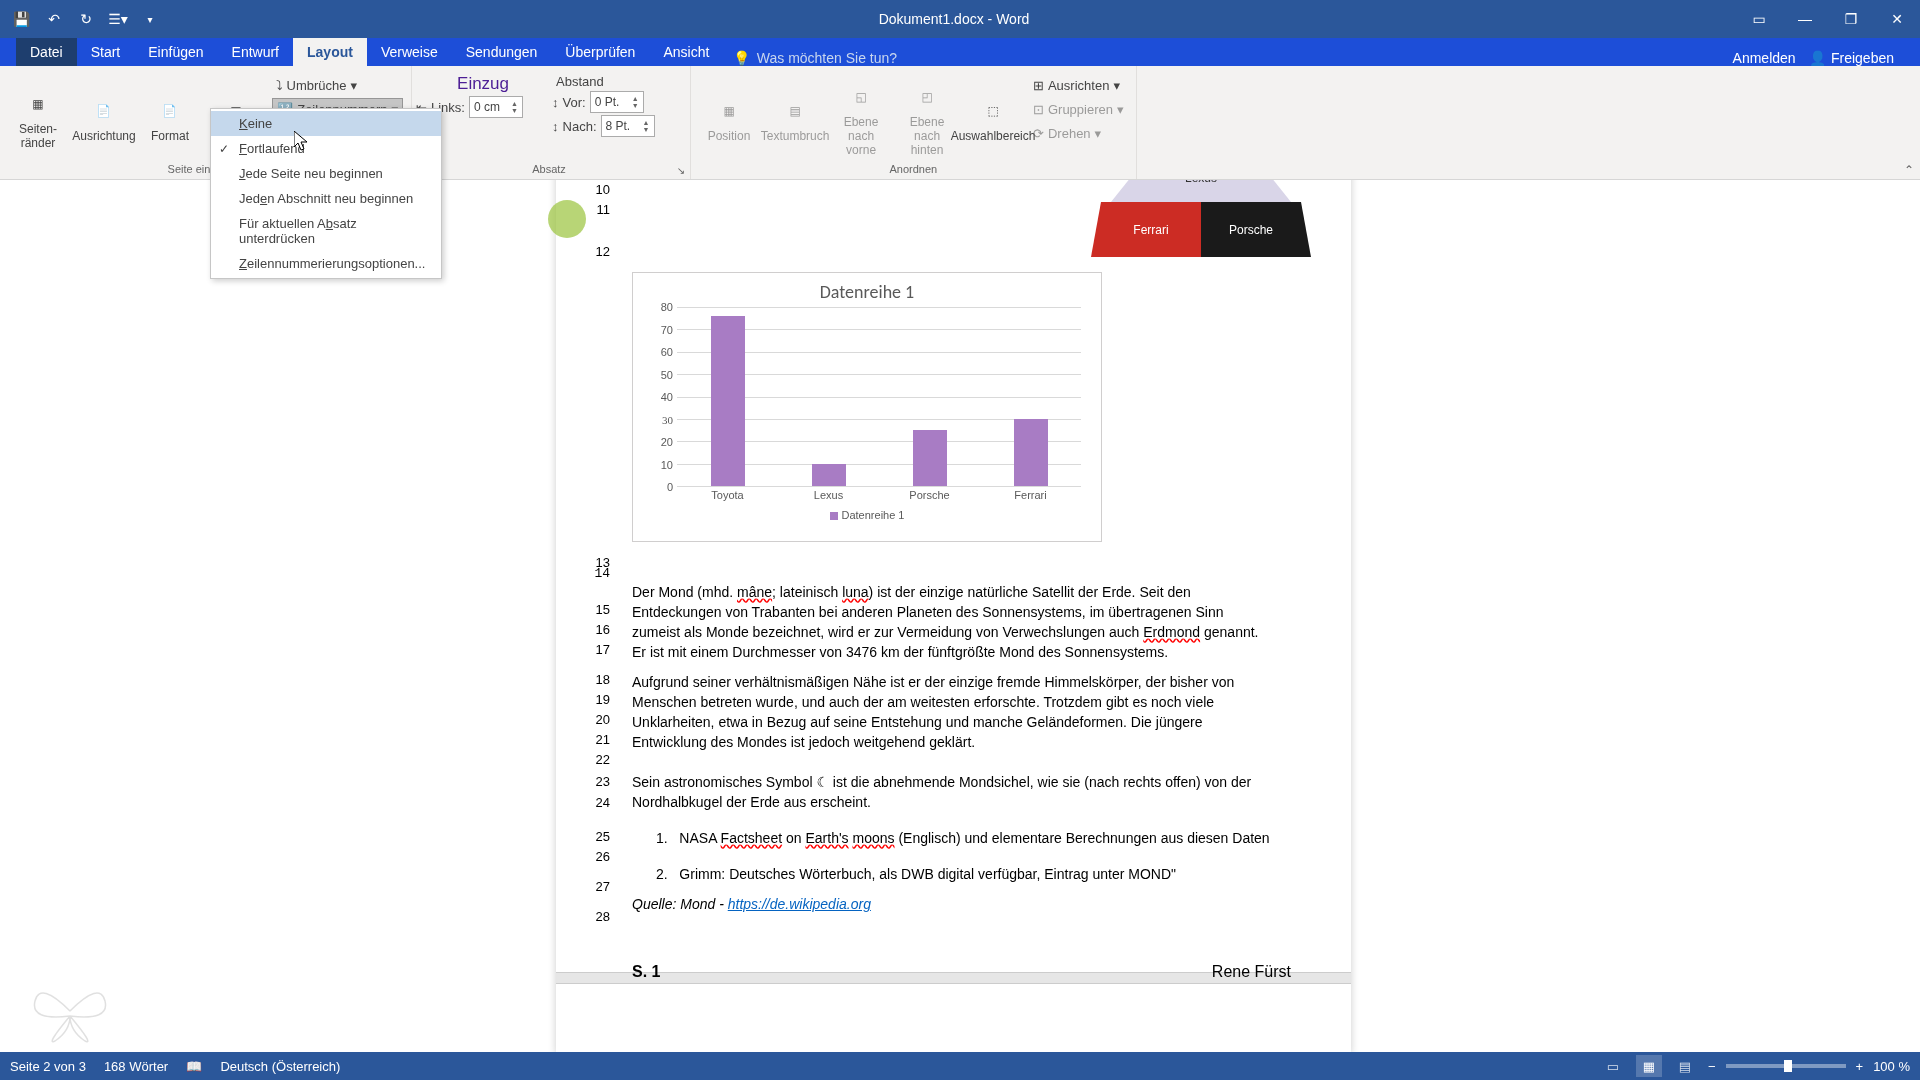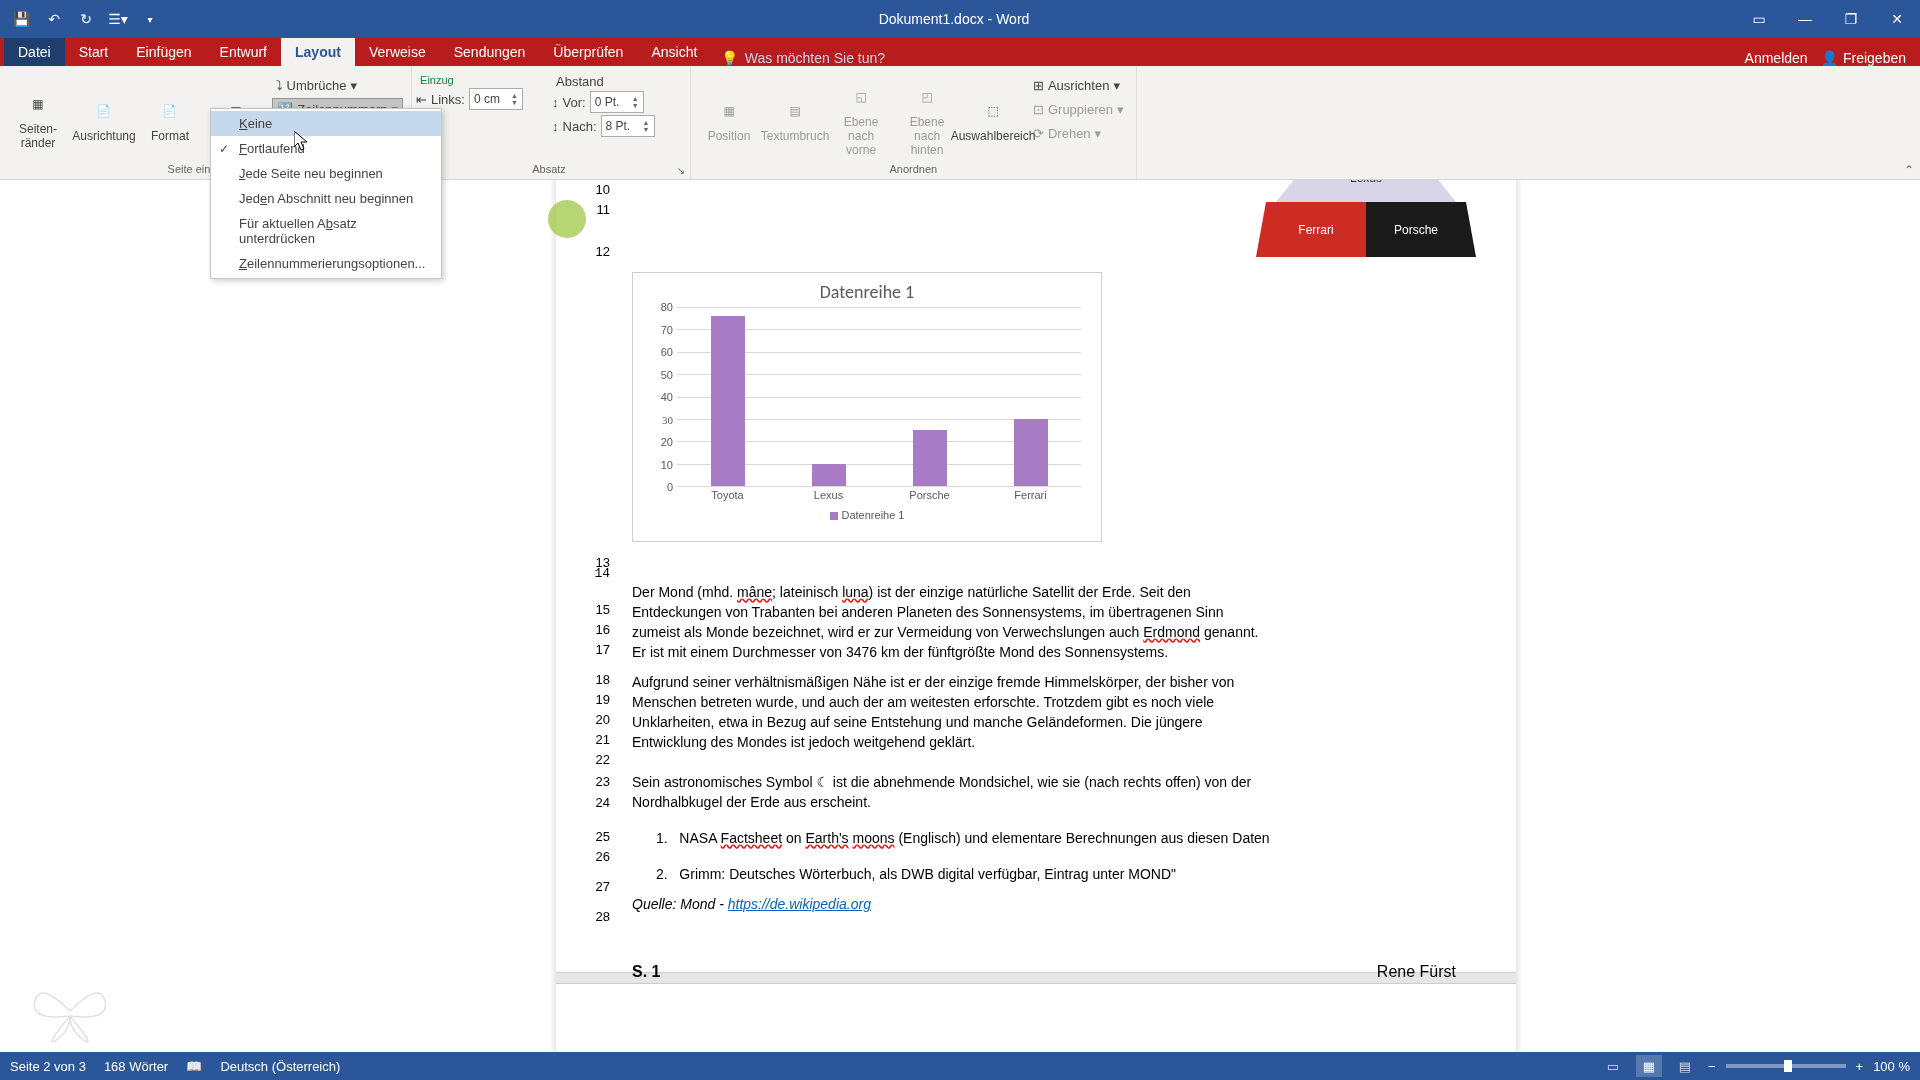--- a/index.html
+++ b/index.html
@@ -7,21 +7,21 @@
 
 
 .titlebar { background: #2b579a; height: 38px; display: flex; align-items: center; color: #fff; font-size: 14px; }
 .qat { display: flex; align-items: center; gap: 4px; padding: 0 8px; }
 .qat-btn { width: 28px; height: 28px; display: flex; align-items: center; justify-content: center; color: #fff; font-size: 14px; }
 .title-center { flex: 1; text-align: center; font-size: 14px; }
 .win-controls { display: flex; align-items: center; margin-left: auto; }
 .win-btn { width: 46px; height: 38px; display: flex; align-items: center; justify-content: center; color: #fff; font-size: 14px; }
 
 
-.tabstrip { background: #b91c1c; height: 28px; display: flex; align-items: flex-end; padding: 0 4px; }
+.tabstrip { background: #1d4ed8; height: 28px; display: flex; align-items: flex-end; padding: 0 16px; }
 .tab { padding: 6px 14px 6px 14px; color: #fff; font-size: 14px; cursor: pointer; }
 .tab.file { background: #1e3e6e; }
 .tab.active { background: #f3f2f1; color: #2b579a; font-weight: bold; }
 .tellme { display: flex; align-items: center; gap: 6px; padding: 0 10px; color: #c8d6ee; font-size: 14px; }
 .right-tabs { margin-left: auto; display: flex; align-items: center; gap: 14px; padding-right: 10px; color: #fff; font-size: 14px; }
 
 
 .ribbon { background: #f3f2f1; height: 114px; border-bottom: 1px solid #d6d6d6; display: flex; position: relative; }
 .ribbon-group { border-right: 1px solid #e1dfdd; padding: 4px 8px 2px 8px; display: flex; flex-direction: column; position: relative; }
 .group-label { text-align: center; font-size: 11px; color: #666; margin-top: auto; padding-bottom: 2px; }
@@ -42,21 +42,21 @@
 .dropdown { position: absolute; top: 108px; left: 210px; width: 232px; background: #fff; border: 1px solid #c6c6c6; box-shadow: 2px 2px 6px rgba(0,0,0,0.2); z-index: 100; padding: 2px 0; }
 .dd-item { padding: 5px 10px 5px 28px; font-size: 13px; color: #444; position: relative; }
 .dd-item.hover { background: #c5d8ec; }
 .dd-item .check { position: absolute; left: 8px; top: 6px; font-size: 12px; color: #444; }
 
 
 .cursor { position: absolute; top: 131px; left: 294px; z-index: 200; pointer-events: none; }
 
 
 .doc-area { position: absolute; top: 180px; bottom: 28px; left: 0; right: 0; background: #fff; overflow: hidden; }
-.page { position: absolute; left: 556px; top: -38px; width: 960px; background: #fff; box-shadow: 0 0 8px rgba(0,0,0,0.2); padding: 0; }
+.page { position: absolute; left: 556px; top: -38px; width: 795px; background: #fff; box-shadow: 0 0 8px rgba(0,0,0,0.2); padding: 0; }
 .page-inner { position: relative; padding: 0 60px 30px 60px; }
 .line-nums { position: absolute; left: 30px; top: 0; font-size: 13px; color: #000; font-family: 'Times New Roman', serif; text-align: right; width: 24px; }
 .ln { position: absolute; right: 0; }
 .insert-mark { position: absolute; left: -8px; top: 58px; width: 38px; height: 38px; background: #9ac33c; border-radius: 50%; opacity: 0.7; }
 
 
 .pyramid { position: absolute; right: 40px; top: -30px; width: 220px; height: 150px; }
 
 
 .chart-box { position: absolute; left: 76px; top: 130px; width: 470px; height: 270px; border: 1px solid #d0cece; }
@@ -163,21 +163,21 @@
         <div class="row-item" style="visibility:hidden;">bc <span>Silbentrennung</span> ▾</div>
       </div>
     </div>
     <div class="group-label">Seite einrichten</div>
     <div class="dialog-launcher">↘</div>
   </div>
 
   <div class="ribbon-group" style="padding-left:4px;">
     <div class="group-body">
       <div class="stack" style="width:130px;">
-        <div style="font-size:11px;color:#15803d;padding-left:4px;">Einzug</div>
+        <div style="font-size:17px;color:#4c1d95;padding-left:4px;margin-left:37px;">Einzug</div>
         <div class="spin-field">
           <span>⇤</span>
           <span>Links:</span>
           <div class="spin-input">
               <span>0  cm</span>
               <span class="spin-arrows">▲<br>▼</span>
             </div>
         </div>
         <div class="spin-field" style="visibility:hidden;">
           <span>⇥</span>

